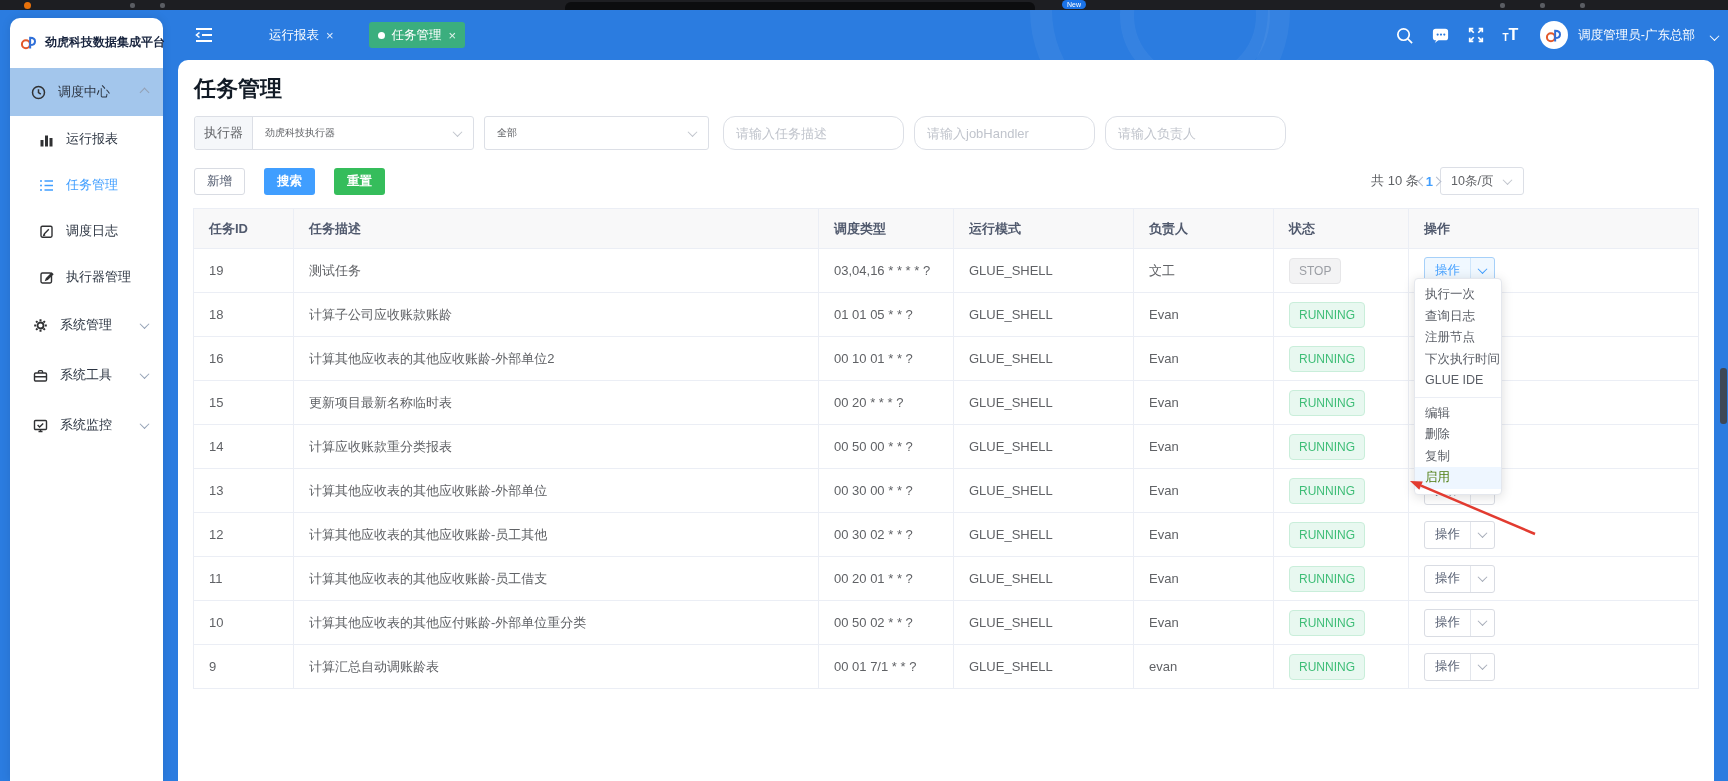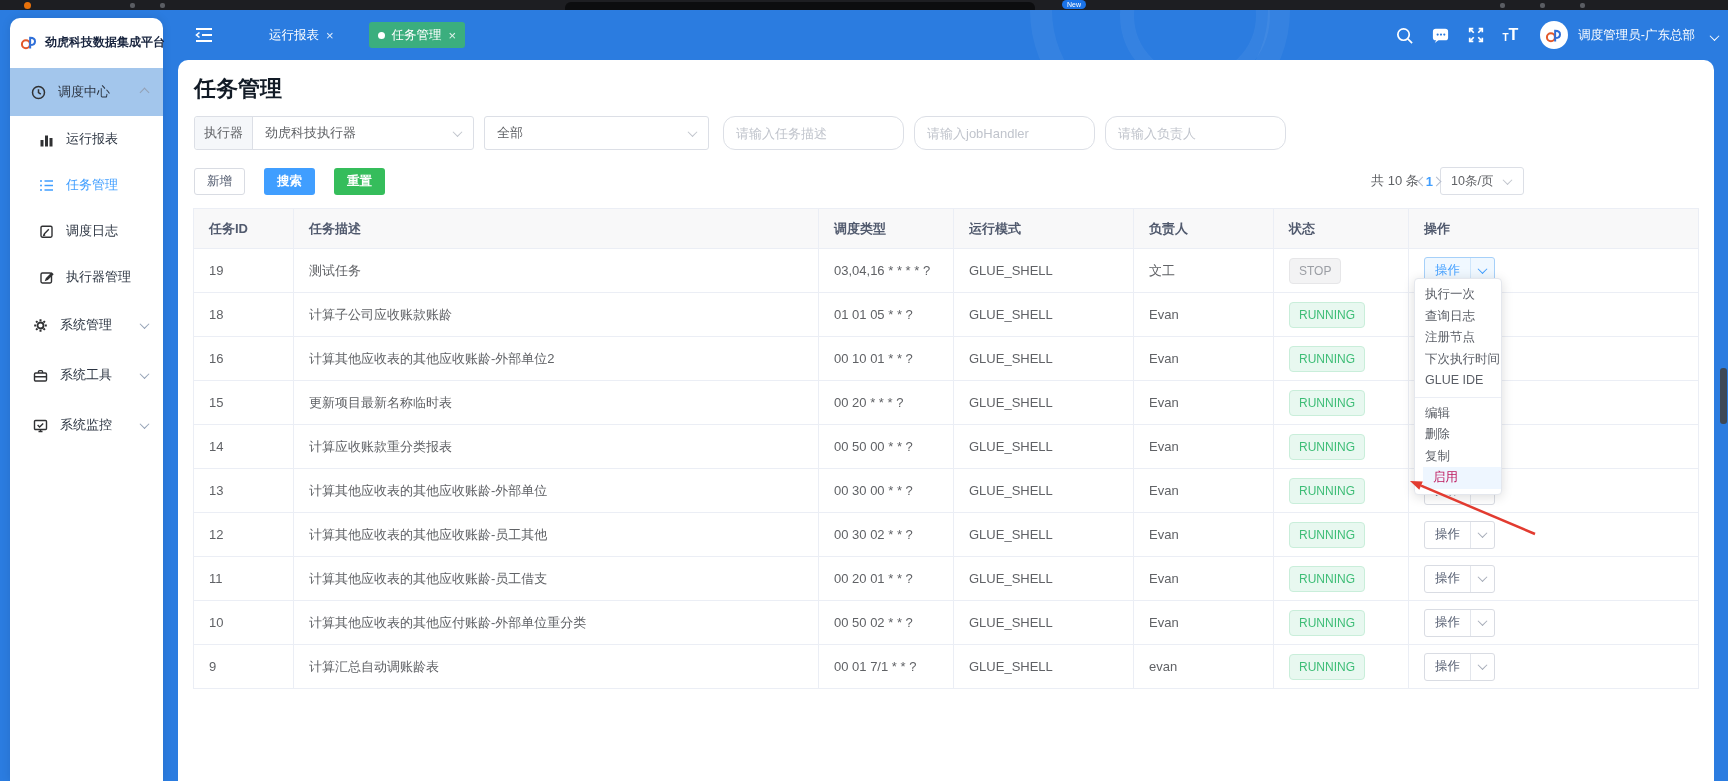--- a/index.html
+++ b/index.html
@@ -58,21 +58,21 @@
   .tb-caret { color:#fff; margin-top:4px; }
 
   
   .content { position:absolute; left:178px; top:60px; right:14px; bottom:0; background:#fff; border-radius:10px 10px 0 0; z-index:3; }
   .page-title { margin:14px 0 0 16px; font-size:22px; font-weight:800; color:#121b26; }
 
   .filter-row { display:flex; align-items:center; margin:12px 0 0 16px; }
   .ctrl { height:34px; border:1px solid #dcdfe6; border-radius:3px; background:#fff; display:flex; align-items:center; }
   .exec-group { width:280px; }
   .exec-label { width:58px; align-self:stretch; display:flex; align-items:center; justify-content:center; background:#f5f7fa; border-right:1px solid #dcdfe6; border-radius:3px 0 0 3px; font-size:13px; color:#606266; }
-  .sel-text { padding-left:12px; font-size:13px; color:#606266; flex:1; white-space:nowrap; }
+  .sel-text { padding-left:12px; font-size:10px; color:#606266; flex:1; white-space:nowrap; }
   .sel-caret { margin-right:12px; color:#c0c4cc; }
   .sel-status { width:225px; margin-left:10px; }
   input.txt { width:181px; height:34px; border:1px solid #dcdfe6; border-radius:12px; margin-left:10px; padding:0 12px; font-size:13px; color:#606266; outline:none; font-family:inherit; }
   input.txt:first-of-type { margin-left:14px; }
   input.txt::placeholder { color:#c0c4cc; }
 
   .toolbar-row { display:flex; align-items:center; margin:17px 16px 0 16px; }
   .btn { height:27px; padding:0 12px; border-radius:3px; font-size:12.5px; display:flex; align-items:center; border:1px solid transparent; cursor:pointer; font-family:inherit; }
   .btn-add { background:#fff; border-color:#d9dce3; color:#515a6e; }
   .btn-search { background:#409eff; color:#fff; margin-left:19px; font-weight:700; }
@@ -93,21 +93,21 @@
 
   .act-btn { display:inline-flex; align-items:center; height:28px; border:1px solid #d9dce3; border-radius:3px; background:#fff; color:#515a6e; font-size:12.5px; cursor:pointer; padding:0; font-family:inherit; }
   .act-btn .t { padding:0 10px; }
   .act-btn .c { align-self:stretch; display:flex; align-items:center; padding:0 8px; border-left:1px solid #e3e6ec; color:#a6acb8; }
   .act-btn.open { border-color:#a6d0f9; background:#f0f8ff; color:#409eff; }
   .act-btn.open .c { border-left-color:#cfe6fb; color:#409eff; }
 
   
   .action-menu { position:absolute; left:1414px; top:278px; width:88px; background:#fff; border:1px solid #e4e7ed; border-radius:4px; box-shadow:0 2px 12px rgba(0,0,0,.14); padding:5px 0; z-index:40; }
   .am-item { height:21.5px; line-height:21.5px; padding:0 10px; font-size:12.5px; color:#5a5e66; white-space:nowrap; cursor:pointer; }
-  .am-item.hl { color:#be185d; background:#eef6ff;margin-left:8px; }
+  .am-item.hl { color:#4d7c0f; background:#eef6ff; }
   .am-divider { height:1px; background:#ebeef5; margin:5px 0; }
 
   .annot { position:absolute; left:0; top:0; width:1728px; height:781px; pointer-events:none; z-index:60; }
   .scroll-thumb { position:absolute; right:1px; top:368px; width:7px; height:56px; background:#3f4347; border-radius:3px; z-index:70; opacity:.9; cursor:pointer; }
 </style>
 </head>
 <body>
 
 <div class="browser-strip">
   <span class="bs-orange"></span>

